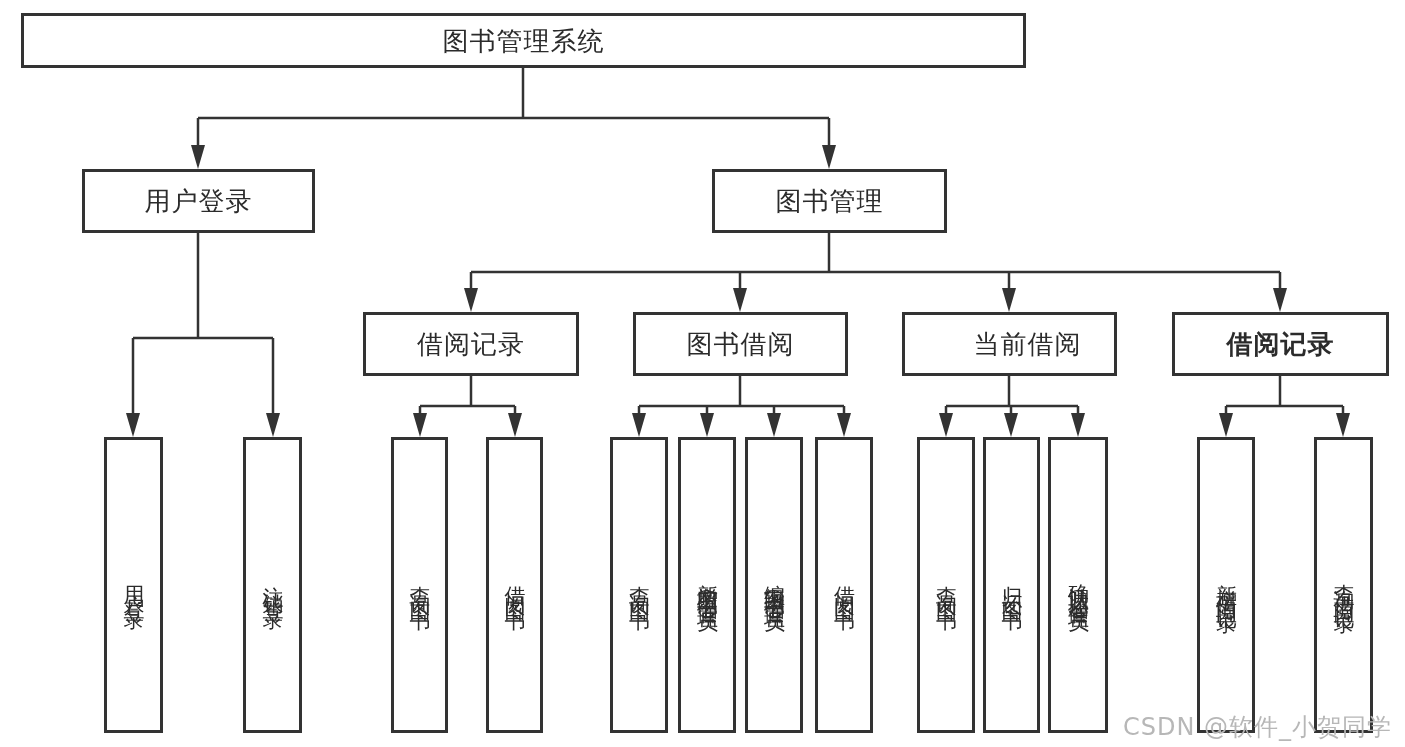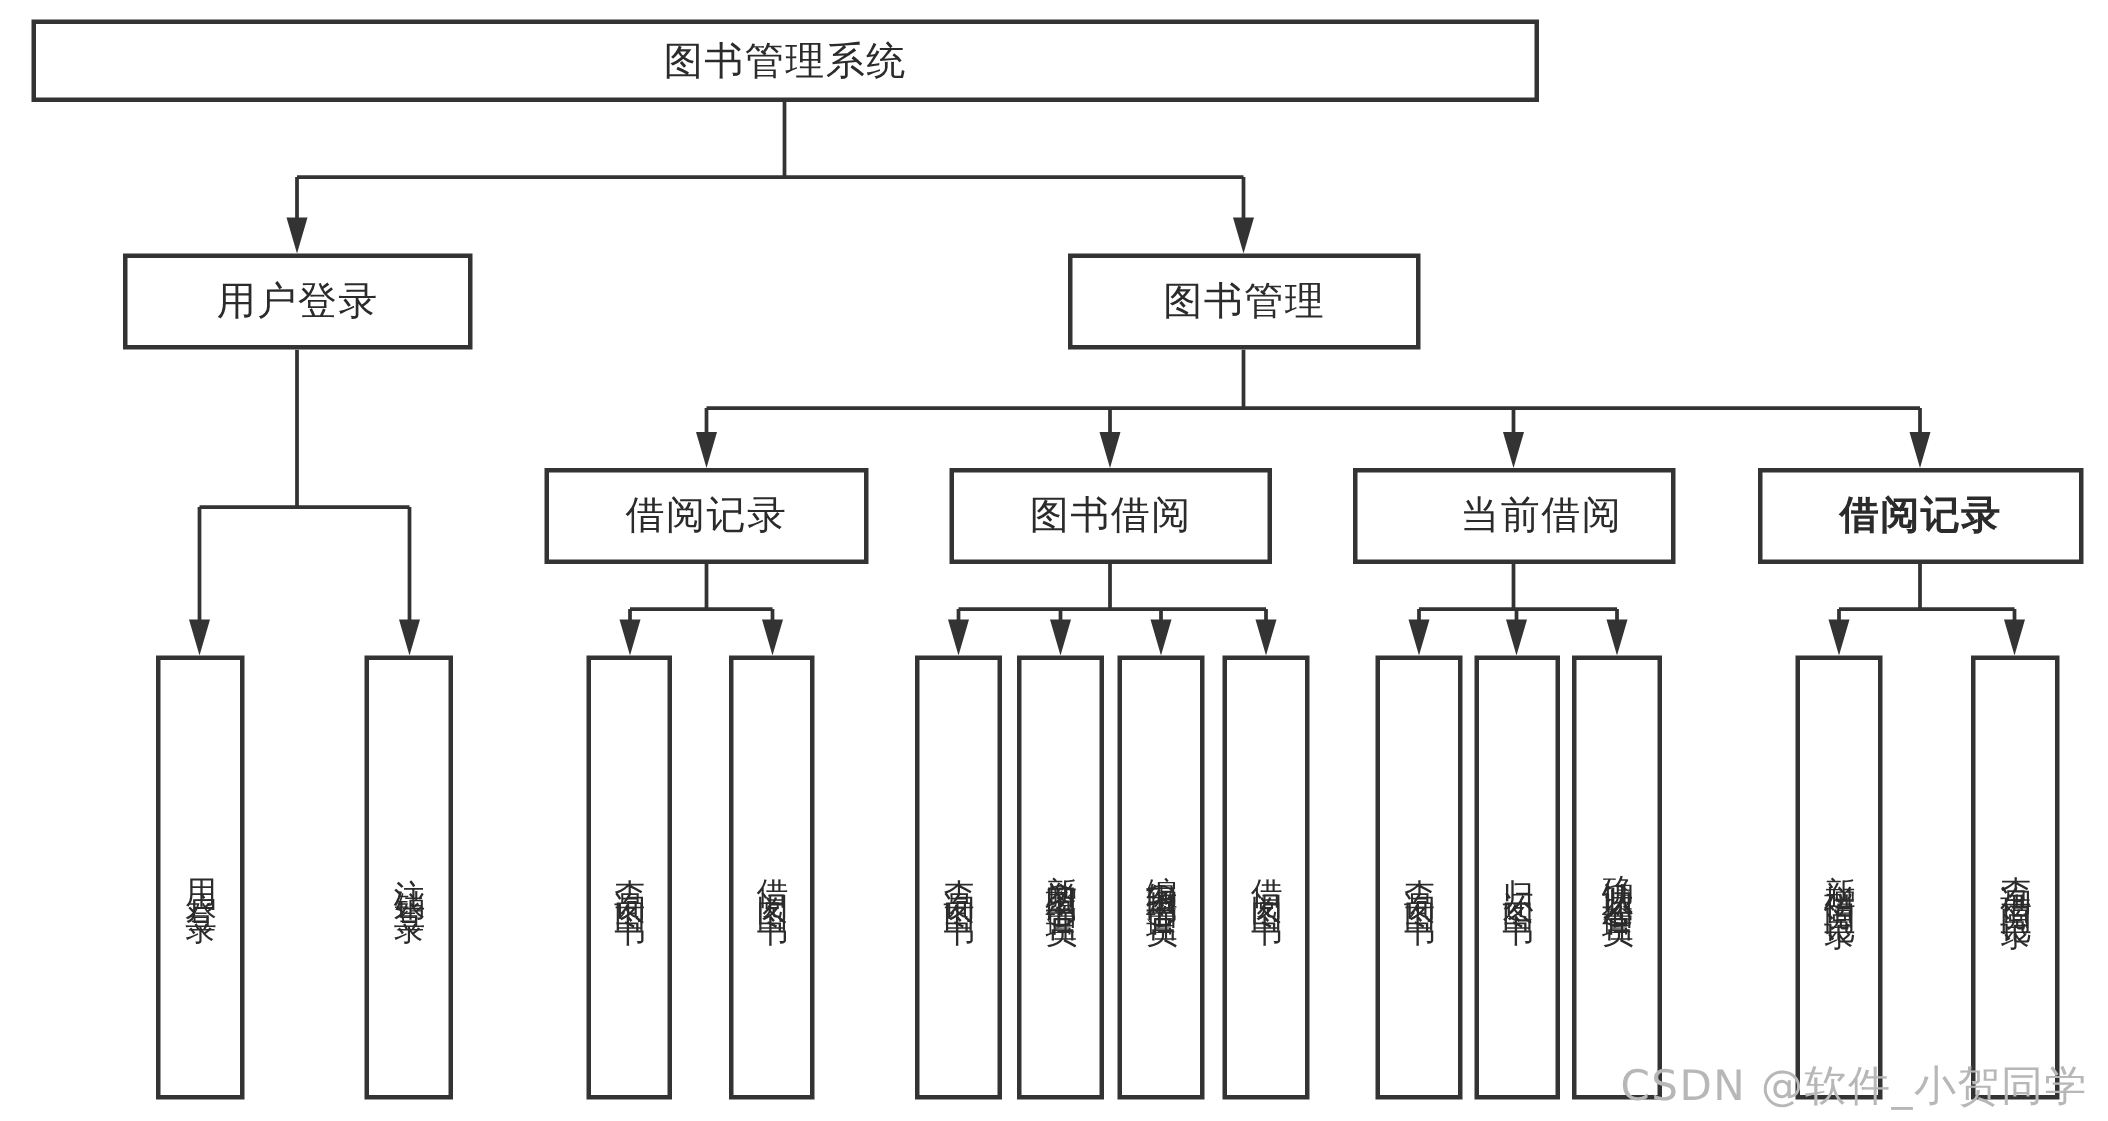--- a/index.html
+++ b/index.html
@@ -14,21 +14,21 @@
     display:flex;align-items:center;justify-content:center;
     font-size:26px;letter-spacing:1px;line-height:1;
   }
   .node.root{border-width:3px;}
   .leaf{
     writing-mode:vertical-rl;text-orientation:mixed;
     letter-spacing:8px;font-size:21px;
   }
   .watermark{
     position:absolute;right:13px;bottom:4px;
-    color:#b7b7b7;font-size:28px;letter-spacing:1px;white-space:nowrap;
+    color:#b7b7b7;font-size:24px;letter-spacing:1px;white-space:nowrap;
   }
 </style>
 </head>
 <body>
 
 <div id="stage">
 
   <svg id="wires" viewBox="0 0 1405 747" xmlns="http://www.w3.org/2000/svg">
     <g stroke="#333333" stroke-width="2.5" fill="none">
 

